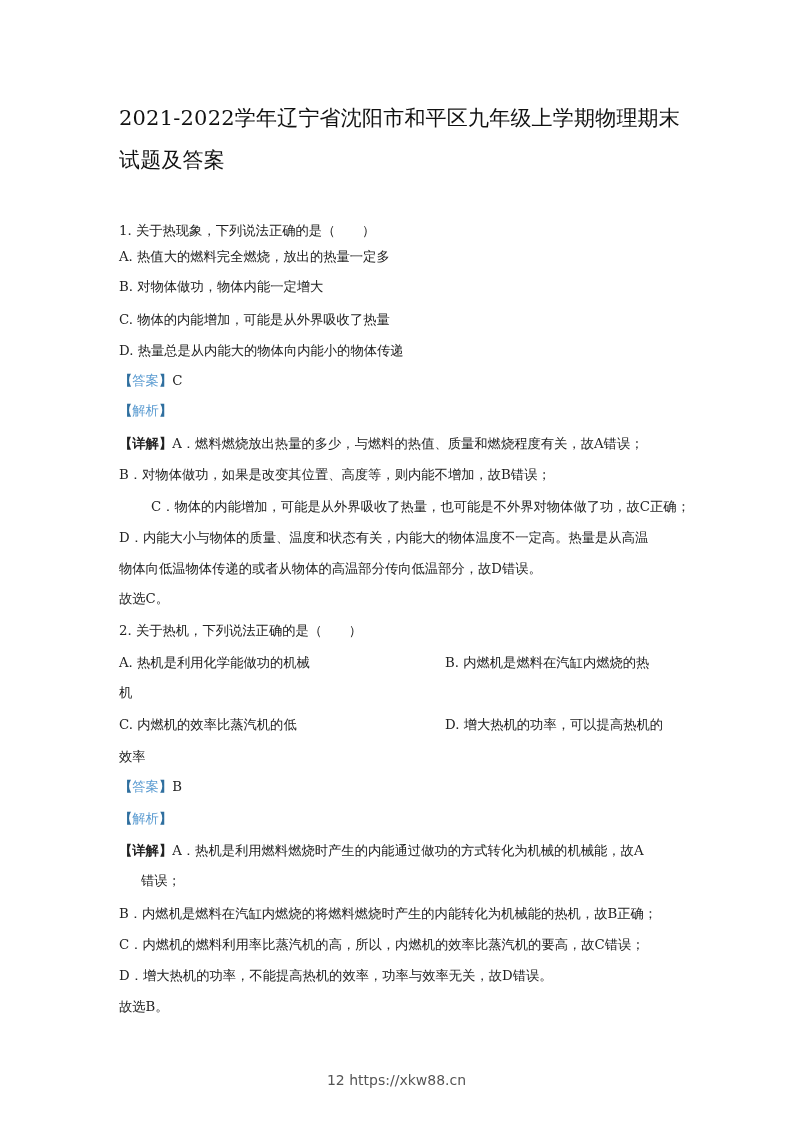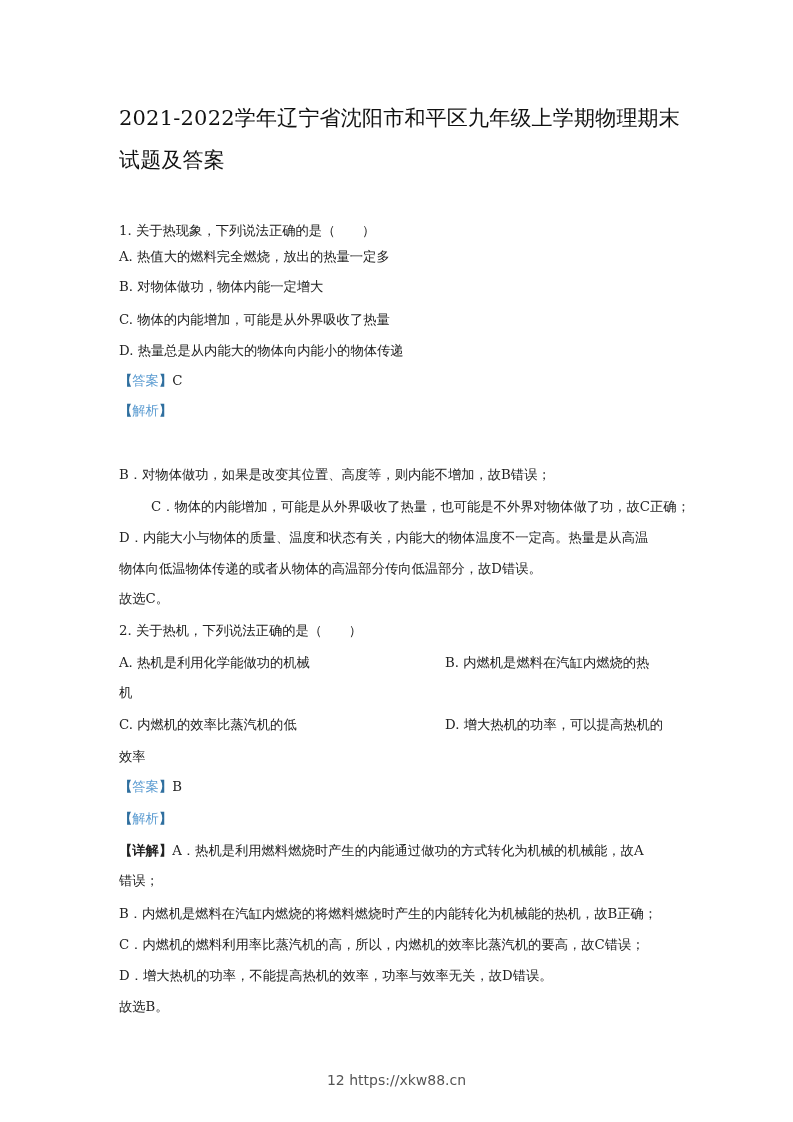--- a/index.html
+++ b/index.html
@@ -42,20 +42,23 @@
   <div class="line" style="top:278px;">B. 对物体做功，物体内能一定增大</div>
   <div class="line" style="top:311px;">C. 物体的内能增加，可能是从外界吸收了热量</div>
   <div class="line" style="top:342px;">D. 热量总是从内能大的物体向内能小的物体传递</div>
 
   <div class="line" style="top:372px;">
     <span class="tag-l">【</span><span class="tag-text">答案</span><span class="tag-r">】</span><span>C</span>
   </div>
   <div class="line" style="top:402px;">
     <span class="tag-l">【</span><span class="tag-text">解析</span><span class="tag-r">】</span>
   </div>
+  <div class="line" style="top:435px;">
+    <span style="font-weight:bold;">【</span><span style="font-weight:bold;">详解</span><span style="font-weight:bold;">】</span><span>A．燃料燃烧放出热量的多少，与燃料的热值、质量和燃烧程度有关，故A错误；</span>
+  </div>
   <div class="line" style="top:466px;">B．对物体做功，如果是改变其位置、高度等，则内能不增加，故B错误；</div>
   <div class="line" style="top:498px;margin-left:32px;">C．物体的内能增加，可能是从外界吸收了热量，也可能是不外界对物体做了功，故C正确；</div>
   <div class="line" style="top:529px;">D．内能大小与物体的质量、温度和状态有关，内能大的物体温度不一定高。热量是从高温</div>
   <div class="line" style="top:560px;">物体向低温物体传递的或者从物体的高温部分传向低温部分，故D错误。</div>
   <div class="line" style="top:590px;">故选C。</div>
 
   <div class="line" style="top:622px;">2. 关于热机，下列说法正确的是（　　）</div>
   <div class="line" style="top:654px;">A. 热机是利用化学能做功的机械</div>
   <div class="col-b" style="top:654px;">B. 内燃机是燃料在汽缸内燃烧的热</div>
   <div class="line" style="top:684px;">机</div>
@@ -65,20 +68,20 @@
 
   <div class="line" style="top:778px;">
     <span class="tag-l">【</span><span class="tag-text">答案</span><span class="tag-r">】</span><span>B</span>
   </div>
   <div class="line" style="top:810px;">
     <span class="tag-l">【</span><span class="tag-text">解析</span><span class="tag-r">】</span>
   </div>
   <div class="line" style="top:842px;">
     <span style="font-weight:bold;">【</span><span style="font-weight:bold;">详解</span><span style="font-weight:bold;">】</span><span>A．热机是利用燃料燃烧时产生的内能通过做功的方式转化为机械的机械能，故A</span>
   </div>
-  <div class="line" style="top:872px;">错误；</div>
+  <div class="line" style="top:872px;margin-left:22px;">错误；</div>
   <div class="line" style="top:905px;">B．内燃机是燃料在汽缸内燃烧的将燃料燃烧时产生的内能转化为机械能的热机，故B正确；</div>
   <div class="line" style="top:936px;">C．内燃机的燃料利用率比蒸汽机的高，所以，内燃机的效率比蒸汽机的要高，故C错误；</div>
   <div class="line" style="top:967px;">D．增大热机的功率，不能提高热机的效率，功率与效率无关，故D错误。</div>
   <div class="line" style="top:998px;">故选B。</div>
 
   <div class="footer">12 https://xkw88.cn</div>
 </div>
 
 </body></html>

